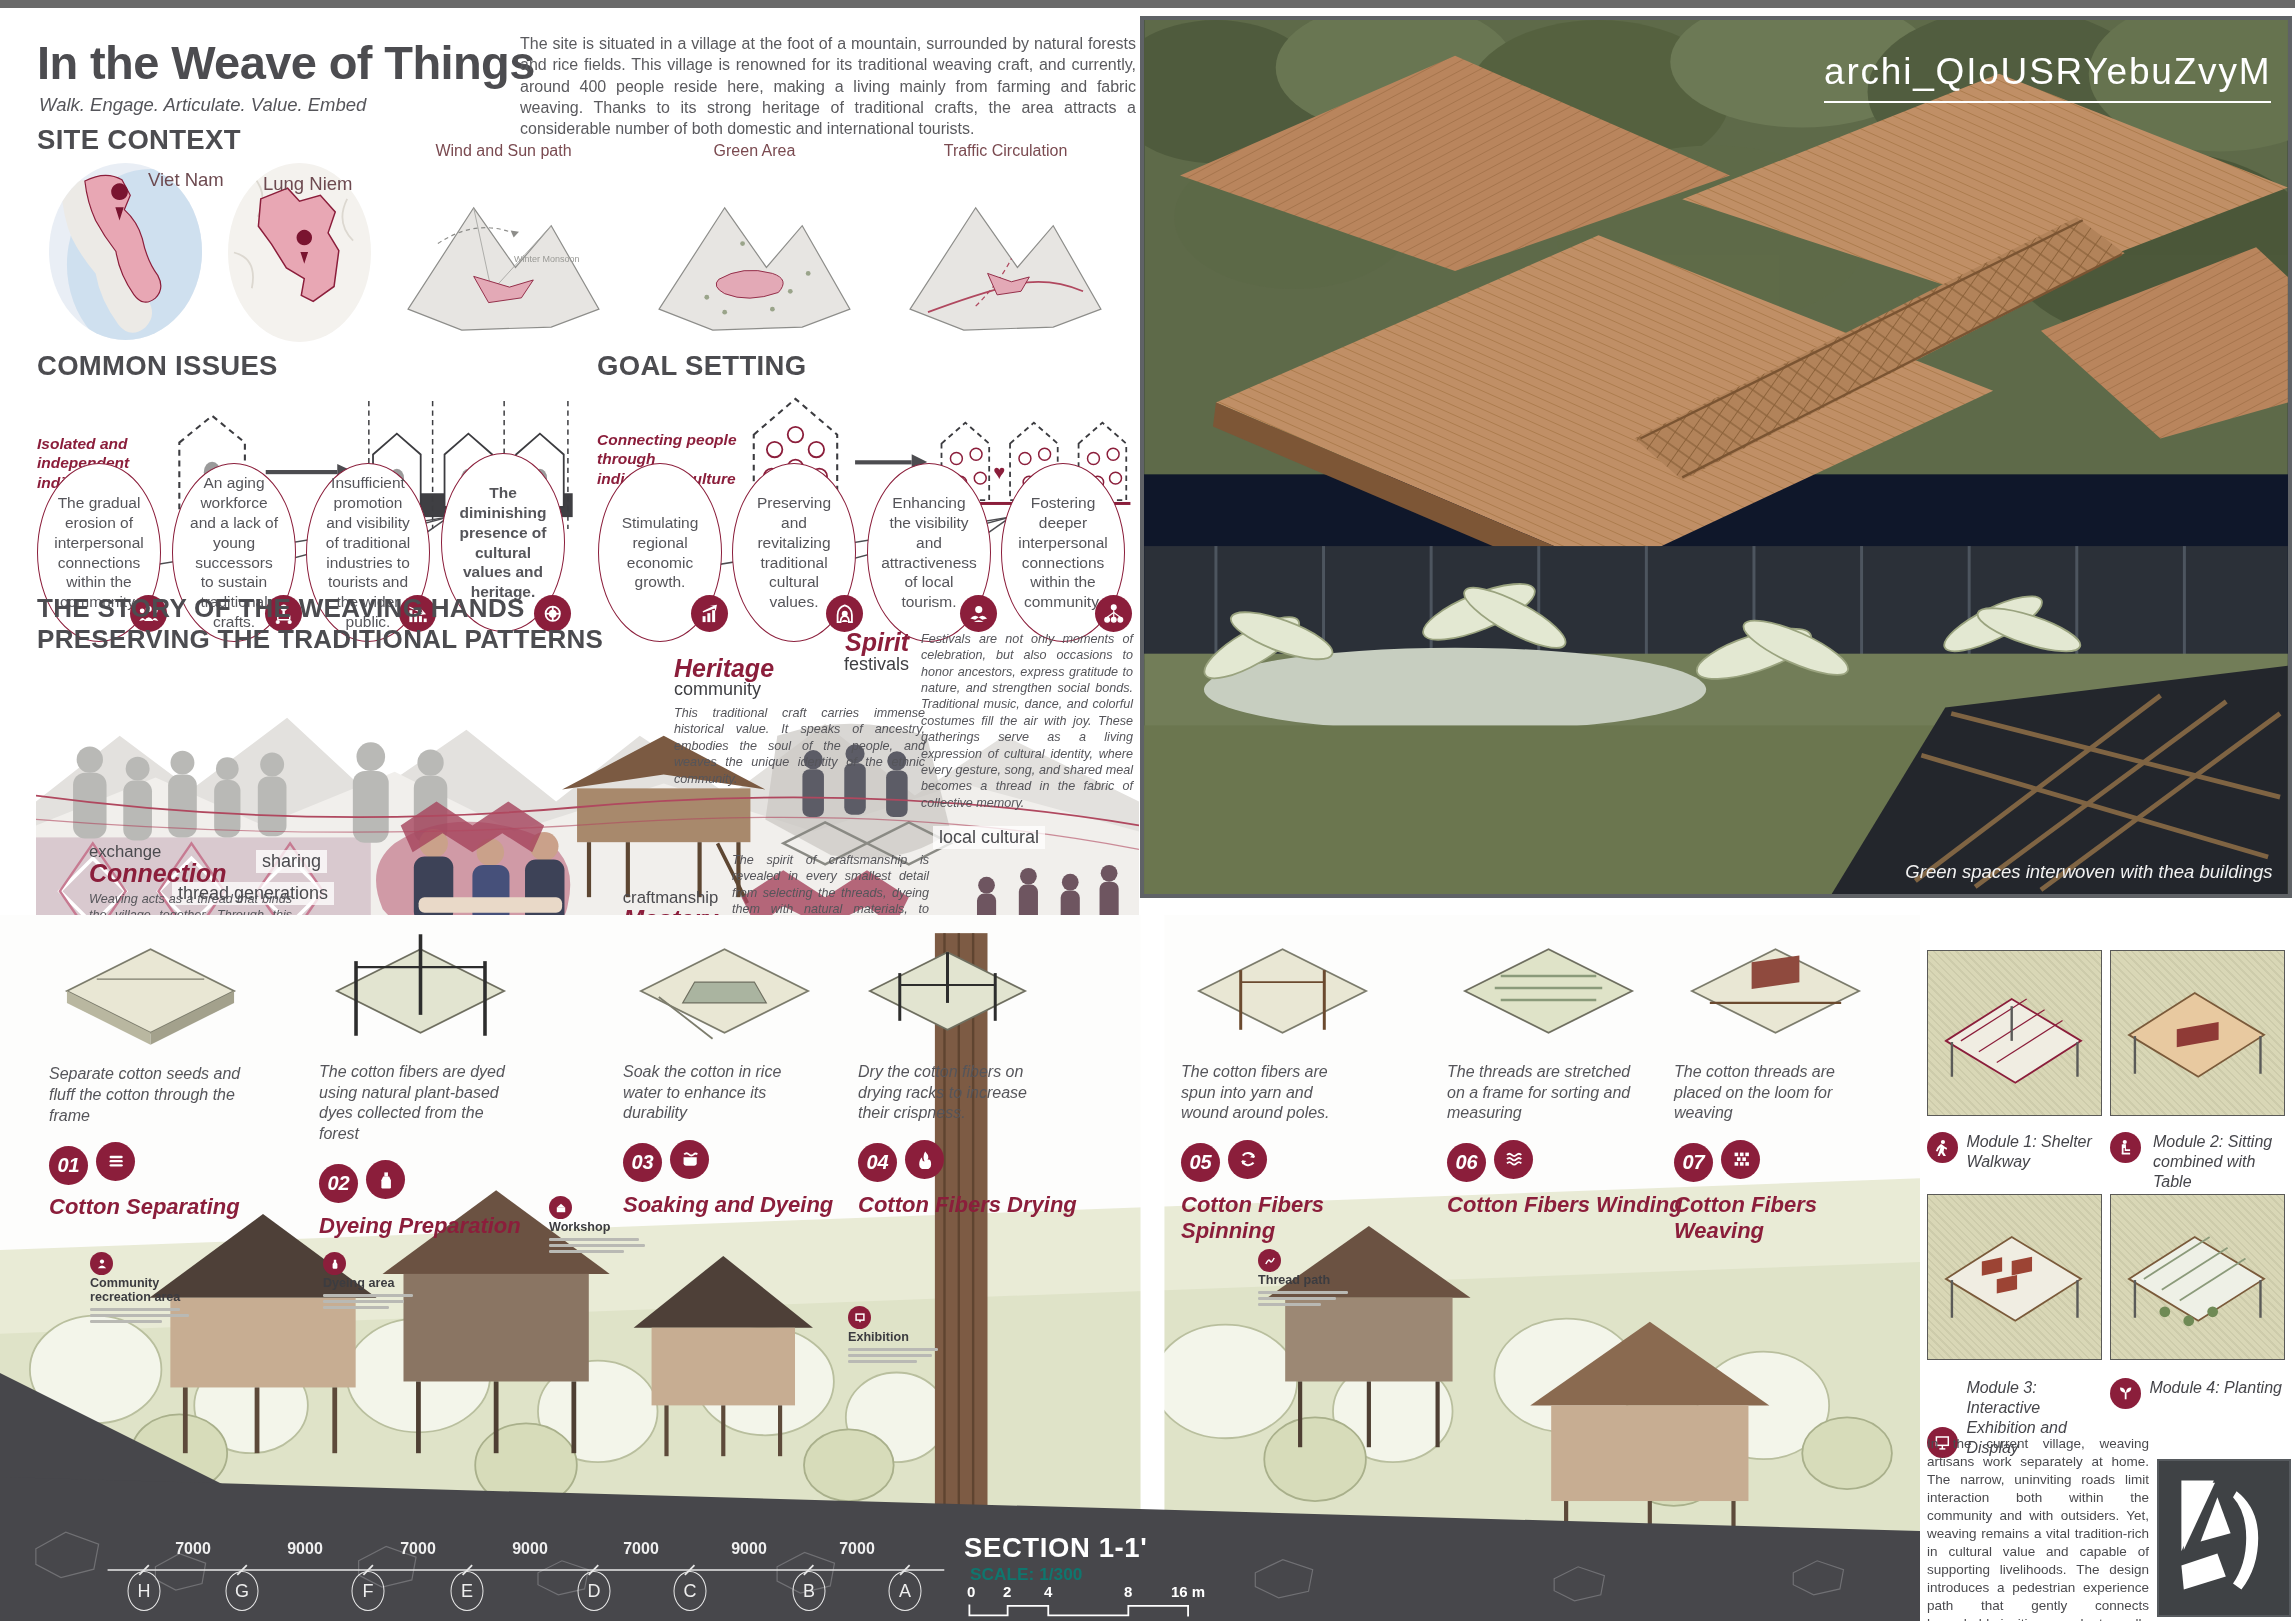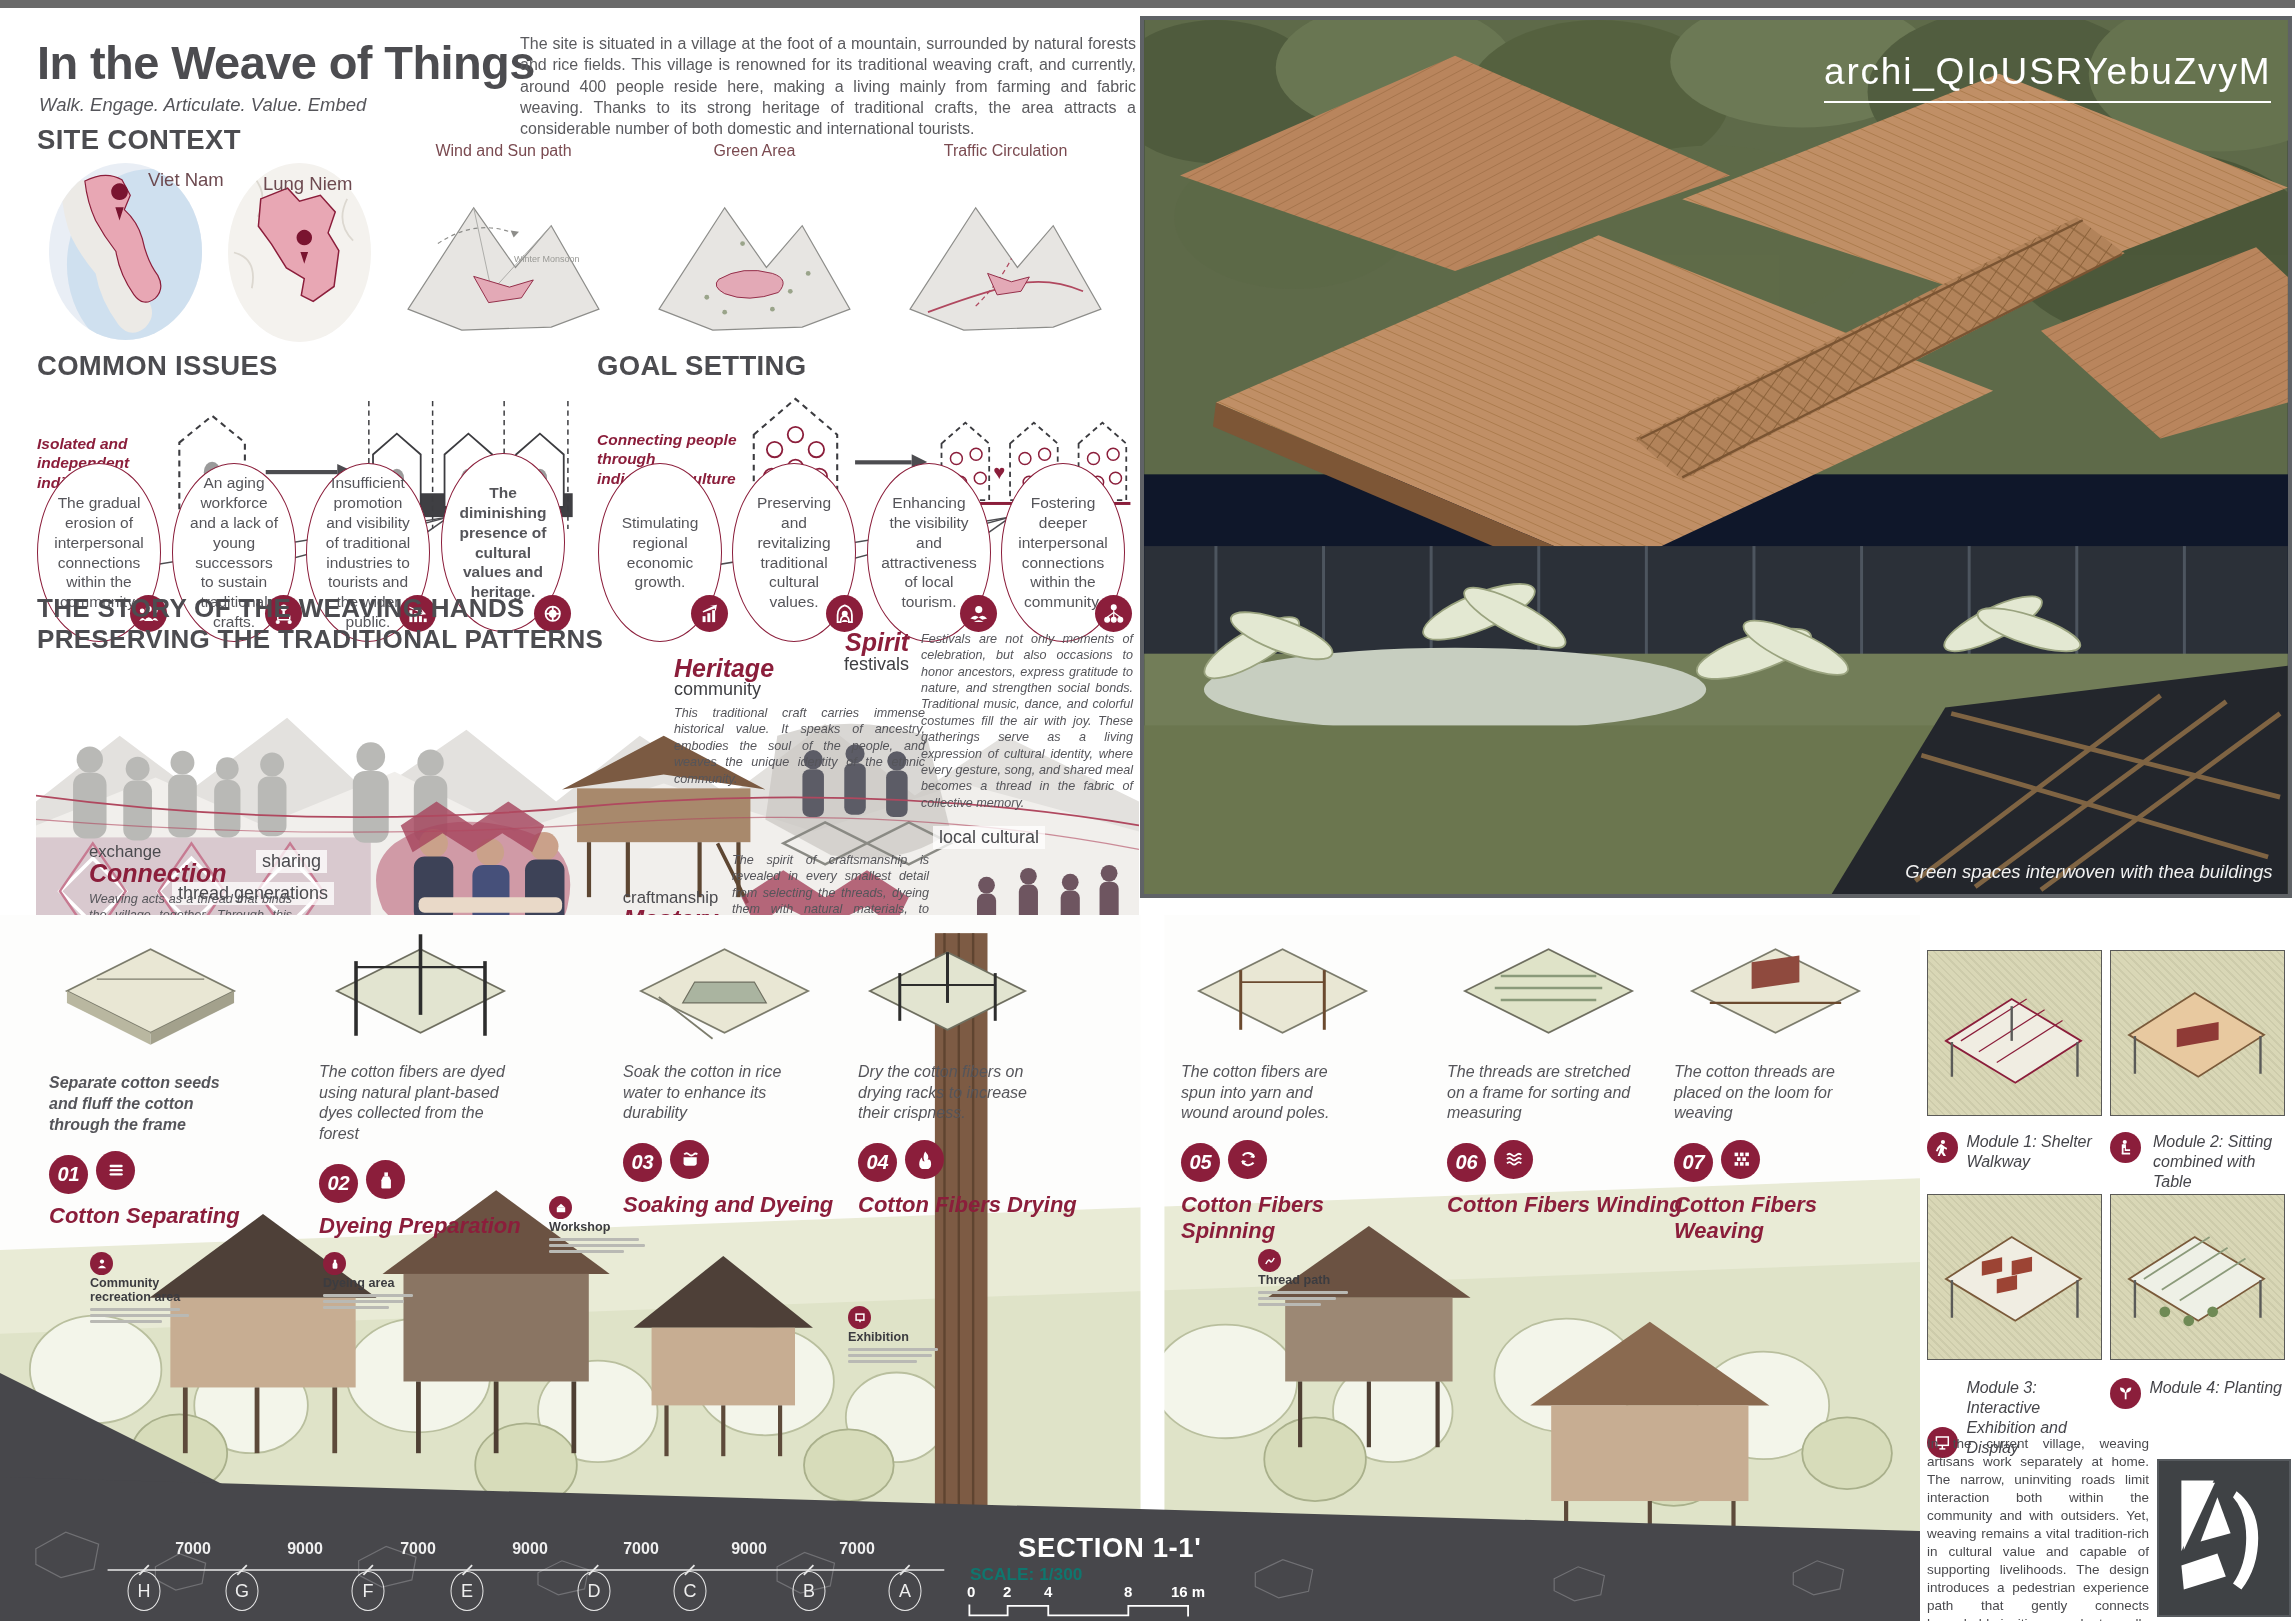--- a/index.html
+++ b/index.html
@@ -618,21 +618,21 @@
     </svg>
   </div>
 
   <div class="abs" style="left:49px;top:925px;width:239px;">
     <svg width="203" height="126" viewBox="0 0 340 210">
         <polygon points="30,110 170,40 310,110 170,180" fill="#e9e7d4" stroke="#7c7c6c" stroke-width="3"></polygon>
         <polygon points="30,110 170,180 170,200 30,130" fill="#b9b7a0"></polygon>
         <polygon points="310,110 170,180 170,200 310,130" fill="#a3a18c"></polygon>
         <line x1="80" y1="90" x2="260" y2="90" stroke="#7c7c6c" stroke-width="2"></line>
       </svg>
-    <div class="step-desc" style="width:197px;margin-top:22px;font-weight:bold;">Separate cotton seeds and fluff the cotton through the frame</div>
+    <div class="step-desc" style="width:197px;margin-top:13px;">Separate cotton seeds and fluff the cotton through the frame</div>
     <div style="margin-top:15.5px;"><span class="badge">01</span><span class="badge icon">
           <svg width="20.3" height="20.3" viewBox="0 0 34 34" fill="#fff">
             <rect x="6" y="8" width="22" height="4" rx="2"></rect>
             <rect x="6" y="15" width="22" height="4" rx="2"></rect>
             <rect x="6" y="22" width="22" height="4" rx="2"></rect>
           </svg>
         </span></div>
     <div class="step-name">Cotton Separating</div>
   </div>
 
@@ -830,21 +830,21 @@
 
   <div class="grid-bubble" style="left:144px;top:1591px;">H</div>
   <div class="grid-bubble" style="left:242px;top:1591px;">G</div>
   <div class="grid-bubble" style="left:368px;top:1591px;">F</div>
   <div class="grid-bubble" style="left:467px;top:1591px;">E</div>
   <div class="grid-bubble" style="left:594px;top:1591px;">D</div>
   <div class="grid-bubble" style="left:690px;top:1591px;">C</div>
   <div class="grid-bubble" style="left:809px;top:1591px;">B</div>
   <div class="grid-bubble" style="left:905px;top:1591px;">A</div>
 
-  <div class="abs sec-title" style="left:1018px;top:1532px;">SECTION 1-1'</div>
+  <div class="abs sec-title" style="left:964px;top:1532px;">SECTION 1-1'</div>
   <div class="abs sec-scale" style="left:970px;top:1564px;">SCALE: 1/300</div>
   <div class="abs" style="left:967px;top:1583px;width:239px;height:36px;">
     <span class="sb-num" style="left:0;top:0;">0</span>
     <span class="sb-num" style="left:36px;top:0;">2</span>
     <span class="sb-num" style="left:77px;top:0;">4</span>
     <span class="sb-num" style="left:157px;top:0;">8</span>
     <span class="sb-num" style="left:204px;top:0;">16 m</span>
     <svg width="239" height="18" viewBox="0 0 400 30" style="position:absolute;left:0;top:18px;">
       <polyline points="4,6 4,24 68,24 68,8 136,8 136,24 270,24 270,8 370,8 370,26" fill="none" stroke="#fff" stroke-width="3"></polyline>
     </svg>

